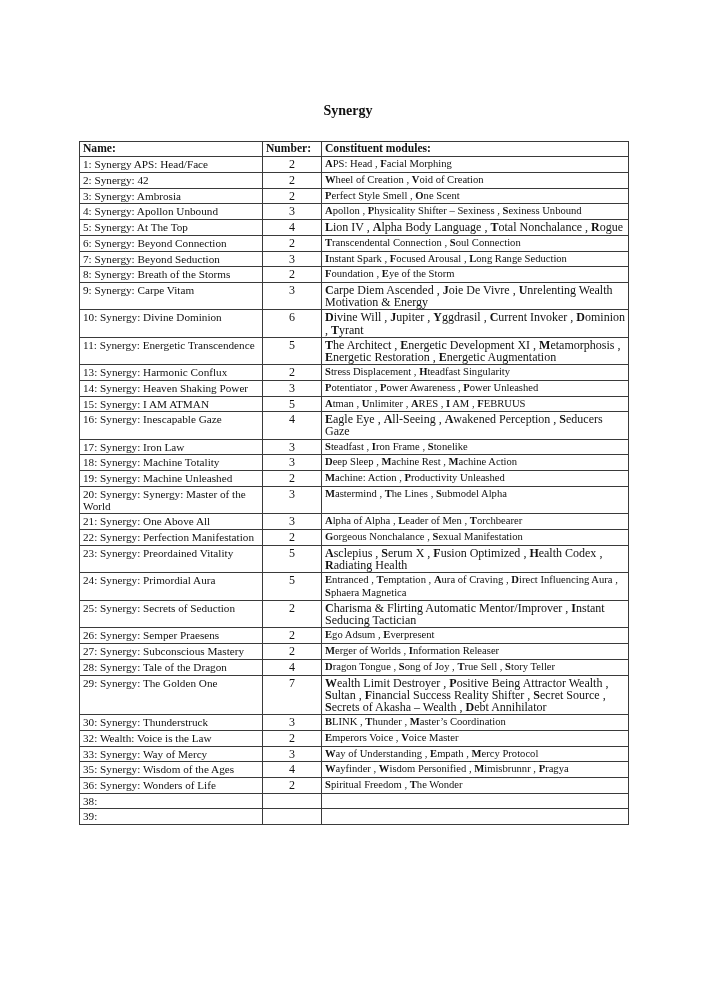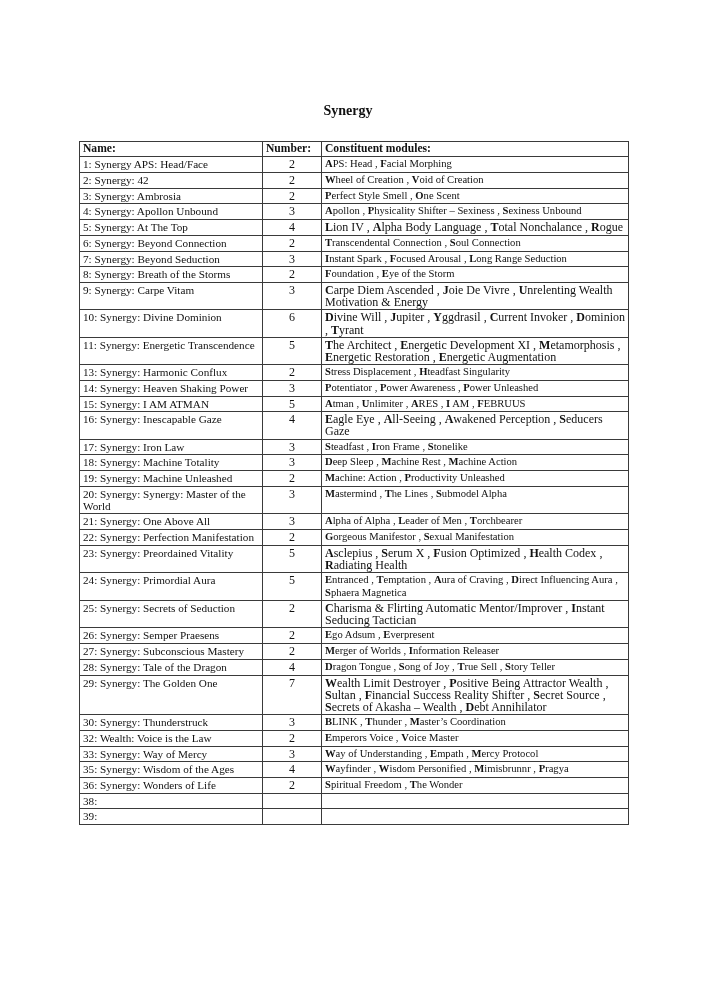--- a/index.html
+++ b/index.html
@@ -188,21 +188,21 @@
         <td class="mods"><span class="module"><span class="ini">M</span><span>astermind</span></span><span> , </span><span class="module"><span class="ini">T</span><span>he Lines</span></span><span> , </span><span class="module"><span class="ini">S</span><span>ubmodel Alpha</span></span></td>
       </tr>
       <tr class="row">
         <td class="name">21: Synergy: One Above All</td>
         <td class="num">3</td>
         <td class="mods"><span class="module"><span class="ini">A</span><span>lpha of Alpha</span></span><span> , </span><span class="module"><span class="ini">L</span><span>eader of Men</span></span><span> , </span><span class="module"><span class="ini">T</span><span>orchbearer</span></span></td>
       </tr>
       <tr class="row">
         <td class="name">22: Synergy: Perfection Manifestation</td>
         <td class="num">2</td>
-        <td class="mods"><span class="module"><span class="ini">G</span><span>orgeous Manifestor</span></span><span> , </span><span class="module"><span class="ini">S</span><span>exual Manifestation</span></span></td>
+        <td class="mods"><span class="module"><span class="ini">G</span><span>orgeous Nonchalance</span></span><span> , </span><span class="module"><span class="ini">S</span><span>exual Manifestation</span></span></td>
       </tr>
       <tr class="row">
         <td class="name">23: Synergy: Preordained Vitality</td>
         <td class="num">5</td>
         <td class="mods small"><span class="module"><span class="ini">A</span><span>sclepius</span></span><span> , </span><span class="module"><span class="ini">S</span><span>erum X</span></span><span> , </span><span class="module"><span class="ini">F</span><span>usion Optimized</span></span><span> , </span><span class="module"><span class="ini">H</span><span>ealth Codex</span></span><span> , </span><span class="module"><span class="ini">R</span><span>adiating Health</span></span></td>
       </tr>
       <tr class="row">
         <td class="name">24: Synergy: Primordial Aura</td>
         <td class="num">5</td>
         <td class="mods"><span class="module"><span class="ini">E</span><span>ntranced</span></span><span> , </span><span class="module"><span class="ini">T</span><span>emptation</span></span><span> , </span><span class="module"><span class="ini">A</span><span>ura of Craving</span></span><span> , </span><span class="module"><span class="ini">D</span><span>irect Influencing Aura</span></span><span> , </span><span class="module"><span class="ini">S</span><span>phaera Magnetica</span></span></td>

